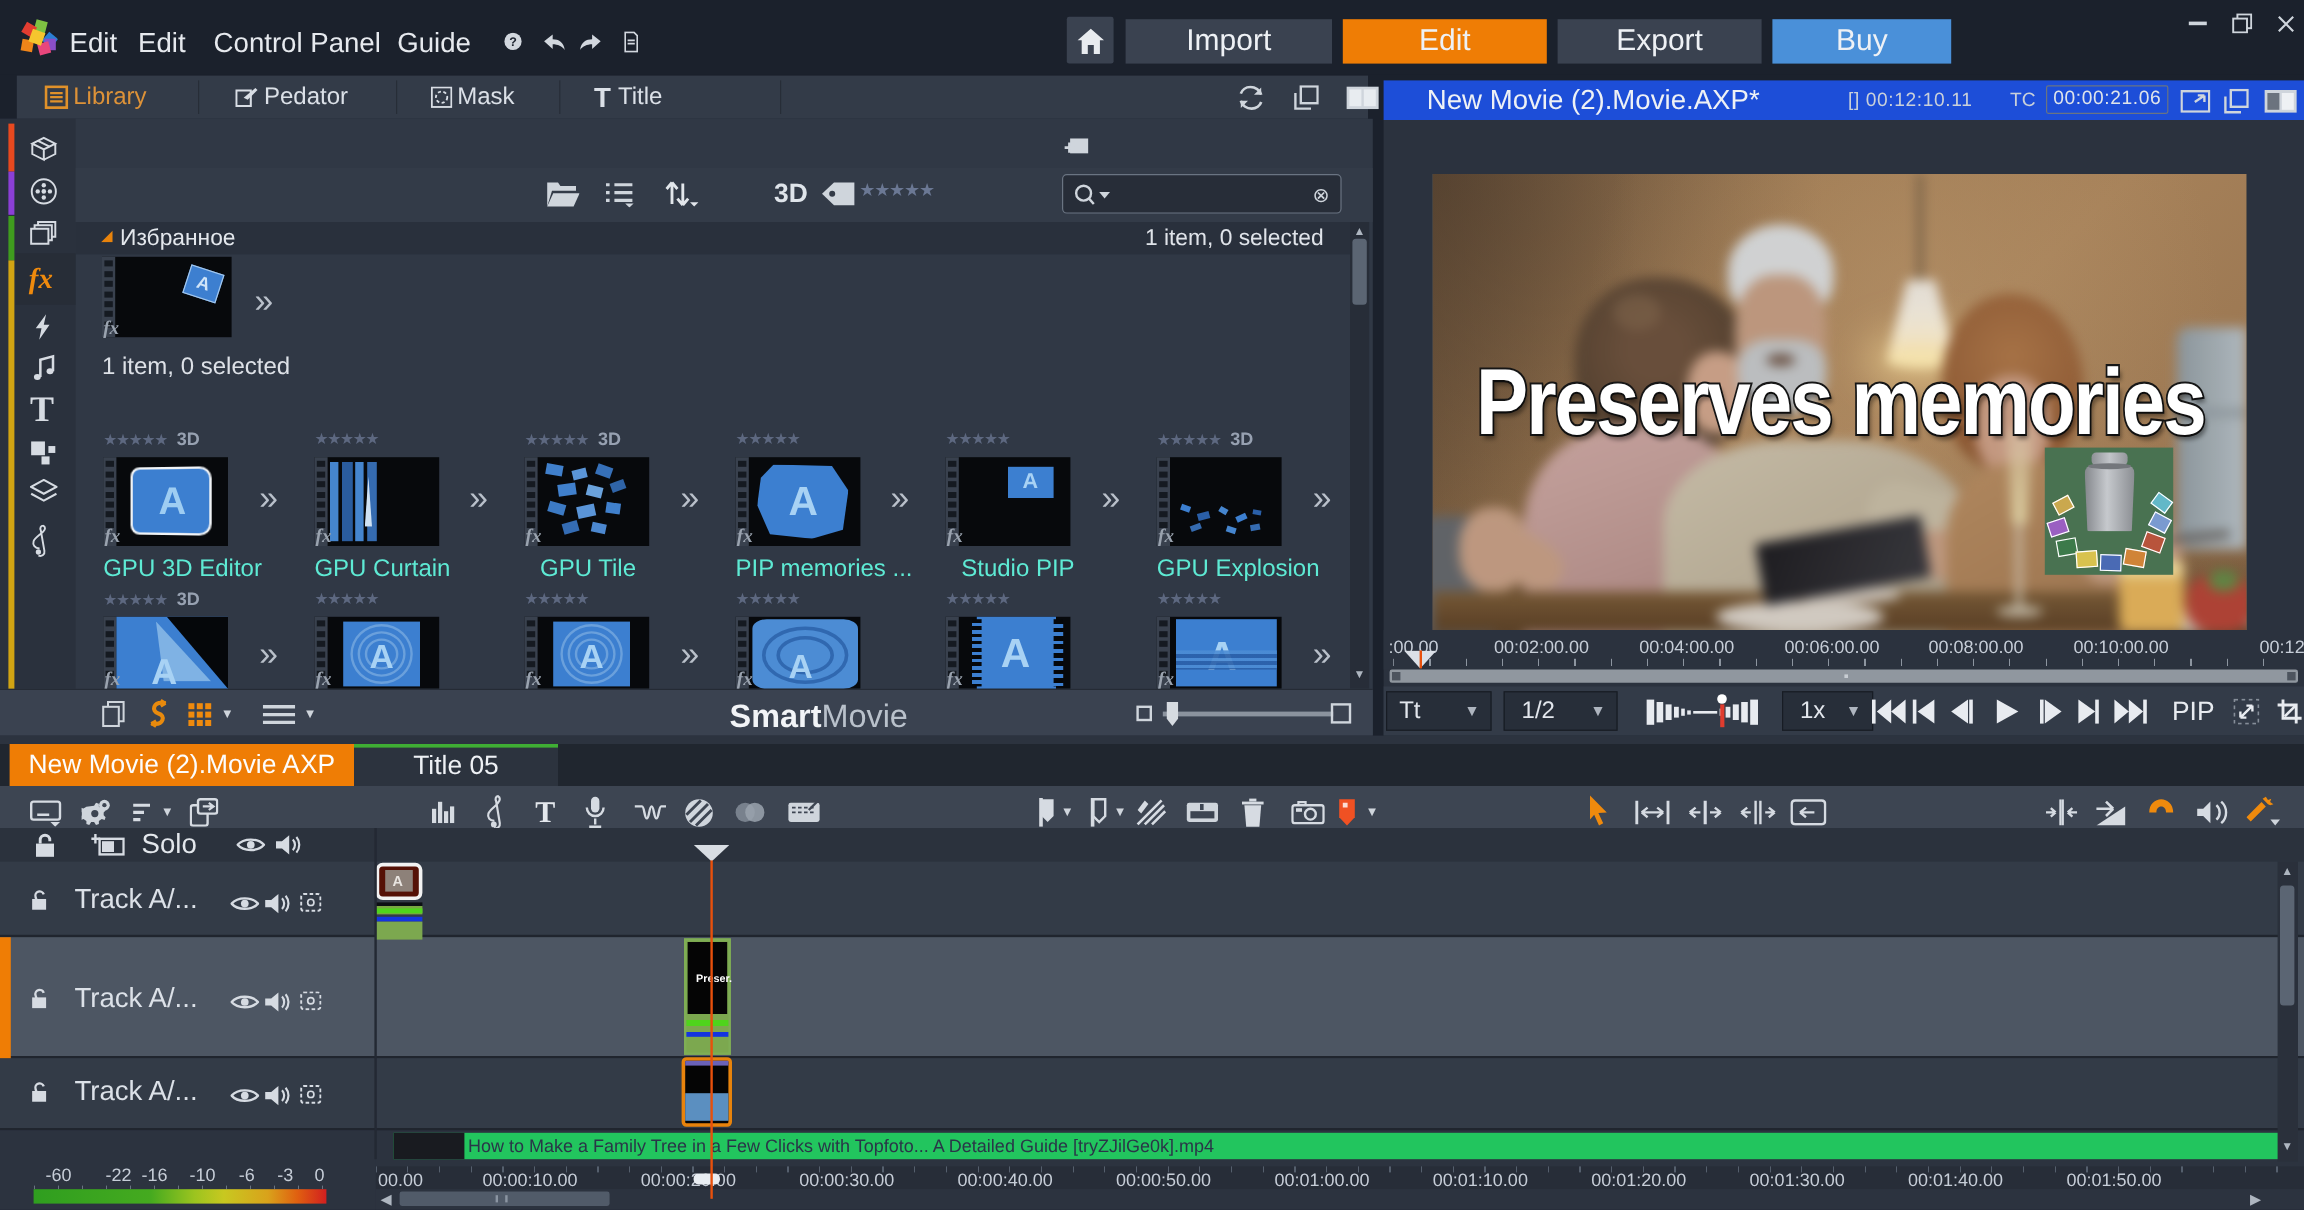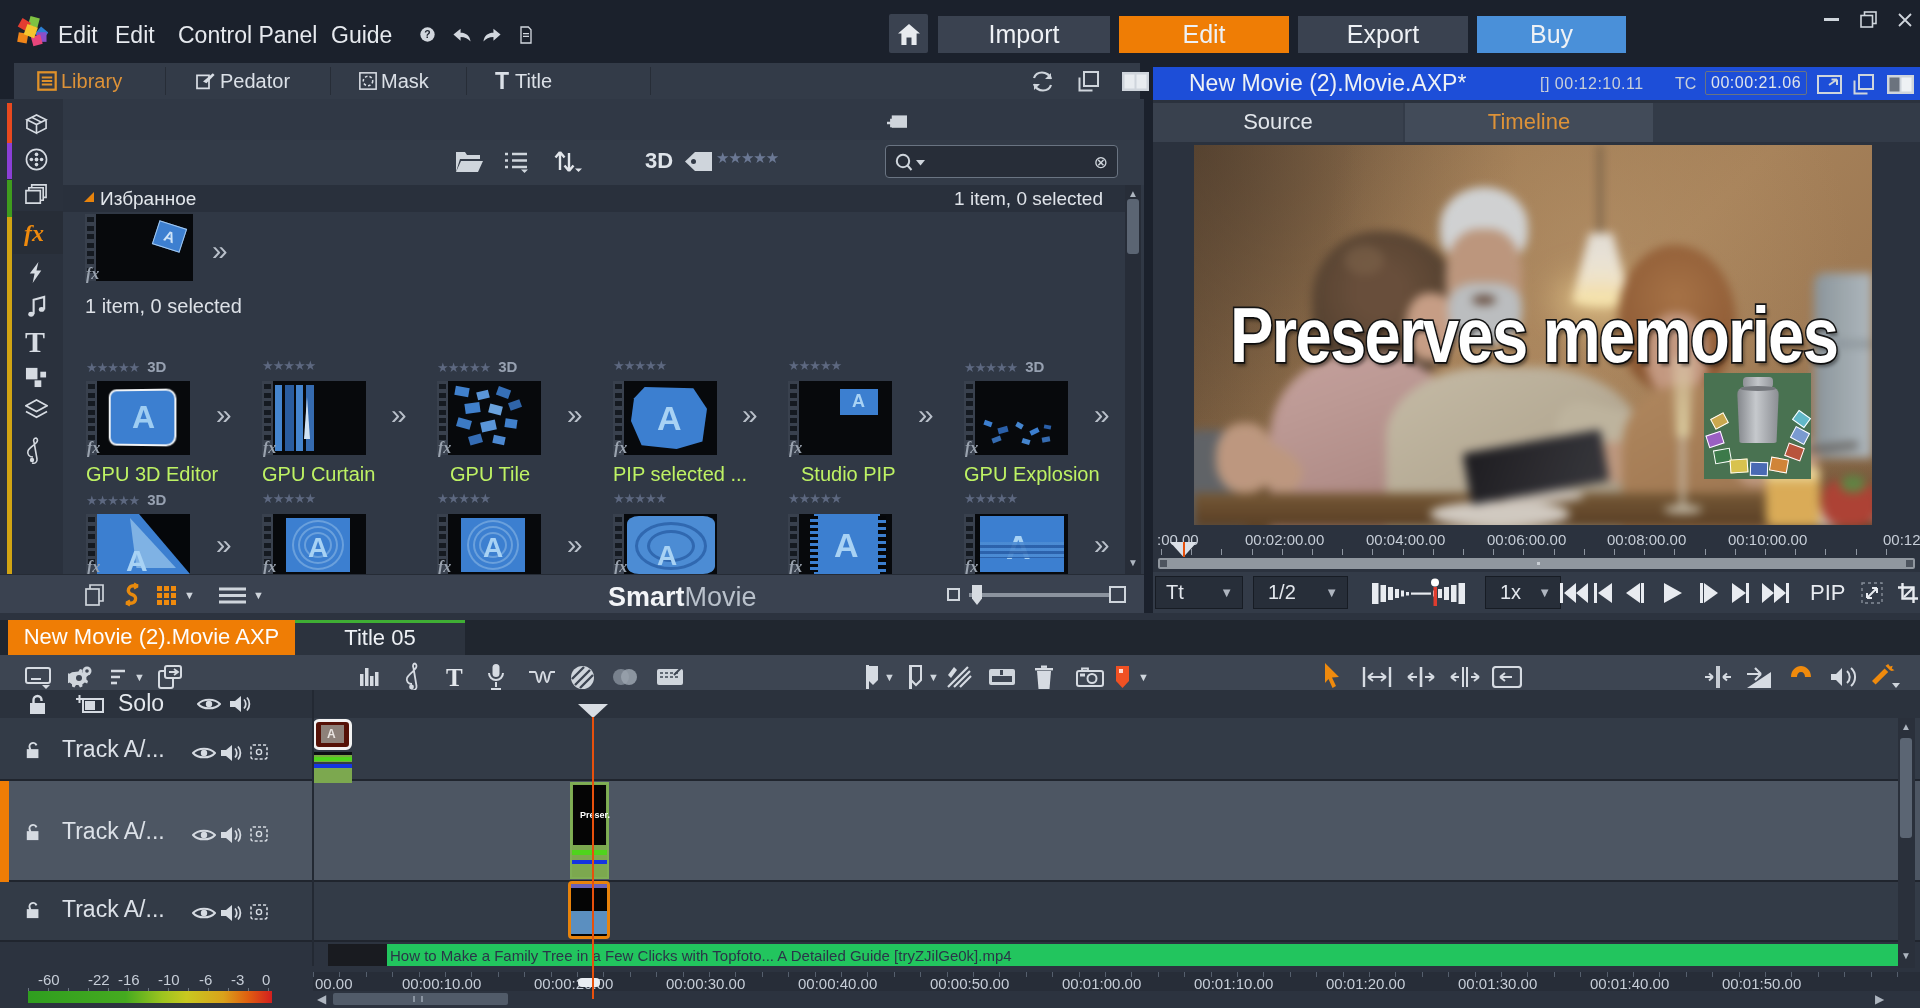--- a/index.html
+++ b/index.html
@@ -26,21 +26,21 @@
 #secfav { position:absolute; top:86px; left:63px; width:1062px; height:27px; background:#29303c; }
 #sec2d { position:absolute; top:229px; left:63px; width:1062px; height:27px; background:#29303c; }
 .sechead { font-size:19px; color:#e3e7ec; }
 .seccount { position:absolute; right:22px; top:3px; font-size:19px; color:#dfe3e9; }
 #libscroll { position:absolute; top:86px; right:3px; width:16px; height:389px; background:#272d38; }
 
 .thumb { position:absolute; width:104px; height:74px; background:#07090c; }
 .strip { position:absolute; left:0; top:0; width:11px; height:100%; background:#39414e; overflow:hidden; }
 .strip i { display:block; width:7px; height:5px; margin:3.4px auto 0; background:#151a21; }
 .fx { position:absolute; left:1px; bottom:-2px; font-size:16px; font-style:italic; color:#9aa3af; font-weight:bold; font-family:"Liberation Serif",serif; }
-.elabel { position:absolute; font-size:20px; color:#bef264; }
+.elabel { position:absolute; font-size:20px; color:#5eead4; }
 .stars { position:absolute; font-size:13px; color:#5d6880; letter-spacing:-1px; }
 .stars b { color:#97a1b1; font-weight:bold; font-size:15px; margin-left:8px; letter-spacing:0; }
 .chev { position:absolute; color:#b9c0ca; font-size:28px; }
 
 #libfoot { position:absolute; top:475px; left:0px; width:1144px; height:39px; background:#3a4250; border-top:1px solid #252b35; }
 
 #rightpanel { position:absolute; top:100px; left:1153px; width:767px; height:513px; background:#2b323e; }
 #prevtabs { position:absolute; top:3px; left:0; width:767px; height:39px; background:#333b48; }
 #video { position:absolute; top:45px; left:41px; width:678px; height:380px; background:#9c7a54; overflow:hidden; }
 #pruler { position:absolute; top:425px; left:0; width:767px; height:33px; background:#2b323e; font-size:15px; color:#c6cdd7; }
@@ -387,21 +387,21 @@
     </div>
     <span class="chev" style="left:216px;top:300px">»</span>
     <span class="chev" style="left:391px;top:300px">»</span>
     <span class="chev" style="left:567px;top:300px">»</span>
     <span class="chev" style="left:742px;top:300px">»</span>
     <span class="chev" style="left:918px;top:300px">»</span>
     <span class="chev" style="left:1094px;top:300px">»</span>
     <span class="elabel" style="left:86px;top:364px">GPU 3D Editor</span>
     <span class="elabel" style="left:262px;top:364px">GPU Curtain</span>
     <span class="elabel" style="left:450px;top:364px">GPU Tile</span>
-    <span class="elabel" style="left:613px;top:364px">PIP selected ...</span>
+    <span class="elabel" style="left:613px;top:364px">PIP memories ...</span>
     <span class="elabel" style="left:801px;top:364px">Studio PIP</span>
     <span class="elabel" style="left:964px;top:364px">GPU Explosion</span>
 
     <span class="stars" style="left:86px;top:392px">★★★★★<b>3D</b></span>
     <span class="stars" style="left:262px;top:392px">★★★★★</span>
     <span class="stars" style="left:437px;top:392px">★★★★★</span>
     <span class="stars" style="left:613px;top:392px">★★★★★</span>
     <span class="stars" style="left:788px;top:392px">★★★★★</span>
     <span class="stars" style="left:964px;top:392px">★★★★★</span>
     <div class="thumb" style="left:86px;top:415px;height:60px">
@@ -531,24 +531,20 @@
       <span class="abs" style="left:253px;top:14px;color:#cfd5dc;font-size:11px">▼</span>
       <span class="txt" style="left:608px;top:7px;font-size:27px"><b style="color:#f2f4f7">Smart</b><span style="color:#b9c1cb">Movie</span></span>
       <span class="abs" style="left:947px;top:13px;width:13px;height:13px;border:2px solid #cfd5dc"></span>
       <div class="abs" style="left:969px;top:18px;width:142px;height:4px;background:#8b939e"></div>
       <div class="abs" style="left:972px;top:10px;width:10px;height:20px;background:#d6dbe1;clip-path:polygon(0 0,100% 0,100% 68%,50% 100%,0 68%)"></div>
       <span class="abs" style="left:1109px;top:11px;width:17px;height:17px;border:2px solid #cfd5dc"></span>
     </div>
   </div>
 
   <div id="rightpanel">
-    <div id="prevtabs">
-      <div class="abs" style="left:0;width:250px;height:39px;background:#39414e;text-align:center;line-height:38px;font-size:22px;color:#e2e6eb">Source</div>
-      <div class="abs" style="left:252px;width:248px;height:39px;background:#424b59;text-align:center;line-height:38px;font-size:22px;color:#dd9238">Timeline</div>
-    </div>
     <div id="video">
       <div class="abs" style="left:0;top:0;width:678px;height:380px;background:
         radial-gradient(circle at 58% 28%, rgba(185,150,108,.5), rgba(0,0,0,0) 55%),
         radial-gradient(circle at 0% 0%, rgba(70,54,40,.6), rgba(0,0,0,0) 42%),
         linear-gradient(to right, rgba(60,45,32,.35), rgba(0,0,0,0) 25%),
         linear-gradient(to bottom, rgba(0,0,0,0) 75%, rgba(44,28,15,.5) 100%),
         linear-gradient(135deg,#8a6c4d 0%,#9d7952 30%,#a68159 55%,#93704d 100%)"></div>
       <div class="abs" style="left:0;top:0;width:678px;height:380px;filter:blur(5px) saturate(.85) brightness(.97)">
 
         <div class="abs" style="left:620px;top:128px;width:58px;height:185px;background:linear-gradient(to right,#8d99a0,#b3bec5);border-radius:10px 0 0 4px"></div>

